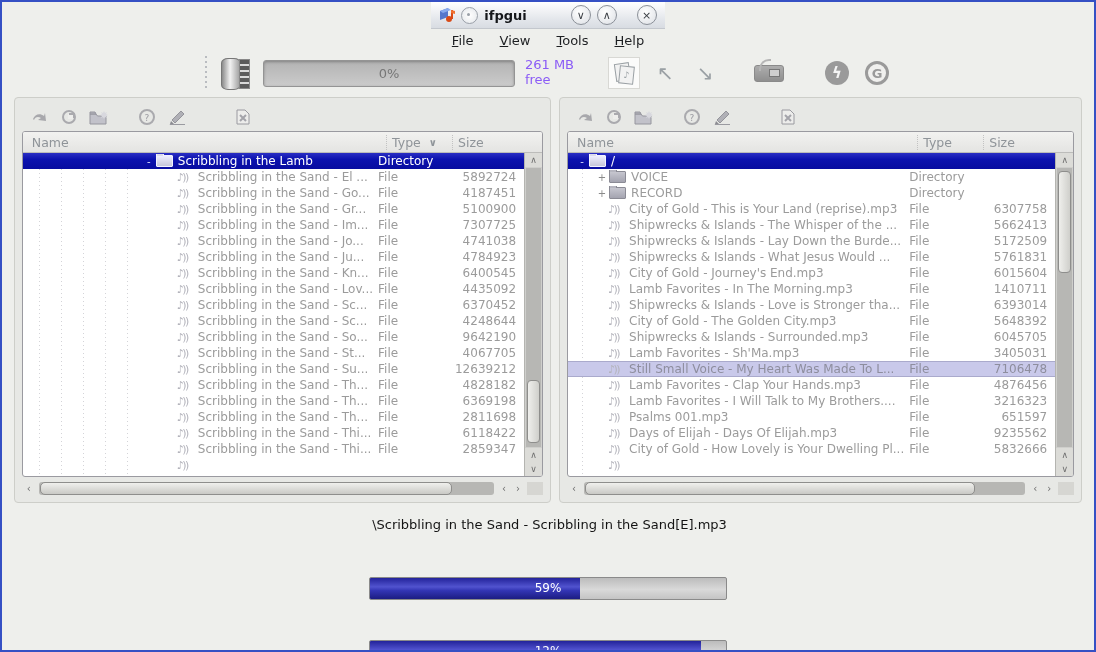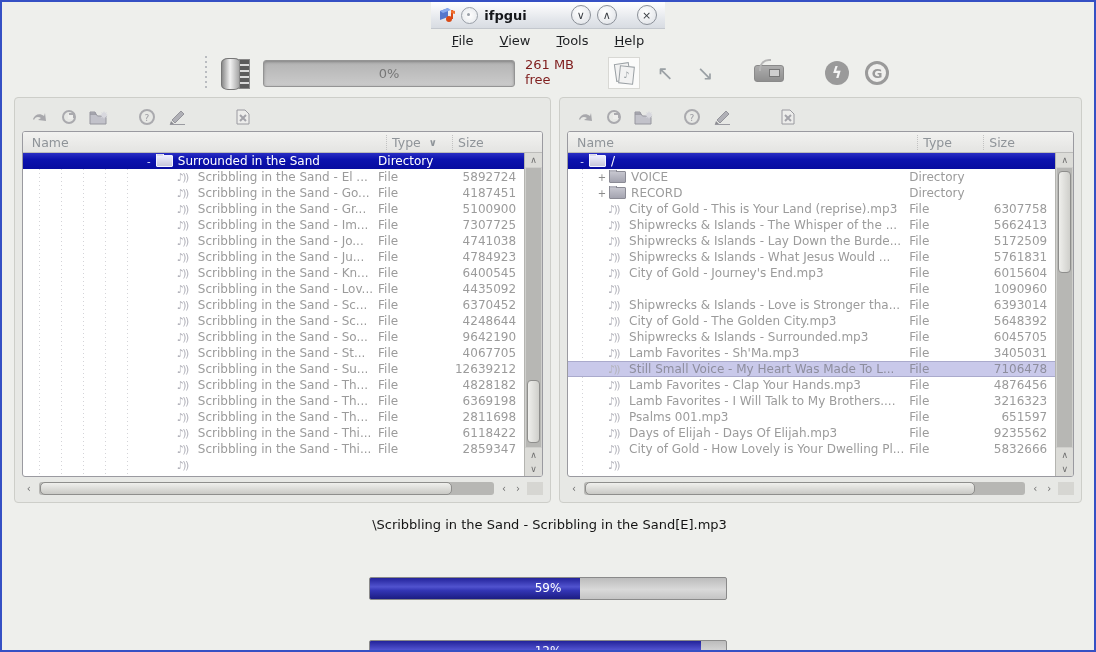--- a/index.html
+++ b/index.html
@@ -32,21 +32,21 @@
         background:repeating-linear-gradient(to bottom,#b9bcc0 0 2px,transparent 2px 5px);
         background-size:2px 100%;background-repeat:repeat-y;background-position:1px 0;}
   .battery{width:34px;height:34px;flex:none;position:relative;}
   .battery .cyl{position:absolute;left:2px;top:2px;width:18px;height:30px;border-radius:7px/5px;
         border:1px solid #777;background:linear-gradient(90deg,#8b8b8b,#f2f2f2 45%,#9d9d9d);}
   .battery .seg{position:absolute;right:3px;top:3px;width:9px;height:28px;
         background:repeating-linear-gradient(to bottom,#5b5b5b 0 4px,#d9d9d9 4px 6px);border:1px solid #888;}
   .mem-trough{width:250px;height:25px;flex:none;border:1px solid #949494;border-radius:3px;
         background:linear-gradient(#b3b3b3,#cbcbcb);box-shadow:inset 0 1px 3px rgba(0,0,0,.28);
         display:flex;align-items:center;justify-content:center;font-size:13px;color:#767676;}
-  .free-text{font-size:13px;color:#7f1d1d;line-height:1.15;flex:none;margin-right:24px;}
+  .free-text{font-size:13px;color:#8b5cf6;line-height:1.15;flex:none;margin-right:24px;}
   .t-ico{width:30px;height:30px;flex:none;display:flex;align-items:center;justify-content:center;
          color:#9aa0a4;font-size:20px;}
   .t-ico.plate{background:#fbfbfa;border:1px solid #d8d8d4;}
   .pages{position:relative;width:18px;height:20px;}
   .pages i{position:absolute;width:13px;height:16px;background:#f2f2f2;border:1px solid #9aa0a4;font-style:normal;
            font-size:9px;color:#9aa0a4;display:flex;align-items:center;justify-content:center;}
   .pages i:nth-child(1){left:0;top:0;transform:rotate(-8deg);}
   .pages i:nth-child(2){left:4px;top:3px;transform:rotate(6deg);}
   .circle-ico{width:24px;height:24px;border-radius:50%;background:#9a9a9a;color:#f4f4f4;
               display:flex;align-items:center;justify-content:center;font-size:15px;font-weight:bold;}
@@ -252,21 +252,21 @@
               <span class="sort-chev">∨</span>
             </span>
           <span class="h-size">Size</span>
         </div>
         <div class="lbody">
           <div class="rows guides-l">
               <div class="row selected">
                 <span class="c-name" style="padding-left: 120px;">
                   <span class="expander">-</span>
                   <span class="ficon"></span>
-                  <span class="ntext">Surrounded in the Sand</span>
+                  <span class="ntext">Scribbling in the Lamb</span>
                 </span>
                 <span class="c-type">Directory</span>
                 <span class="c-size"></span>
               </div>
               <div class="row">
                 <span class="c-name" style="padding-left: 142px;">
                   <span class="expander"></span>
                   <span class="micon">♪))</span>
                   <span class="ntext">Scribbling in the Sand - El ...</span>
                 </span>
@@ -582,23 +582,24 @@
                   <span class="micon">♪))</span>
                   <span class="ntext">City of Gold - Journey's End.mp3</span>
                 </span>
                 <span class="c-type">File</span>
                 <span class="c-size">6015604</span>
               </div>
               <div class="row">
                 <span class="c-name" style="padding-left: 28px;">
                   <span class="expander"></span>
                   <span class="micon">♪))</span>
-                </span>
-                <span class="c-type">File</span>
-                <span class="c-size">1090960</span>
+                  <span class="ntext">Lamb Favorites - In The Morning.mp3</span>
+                </span>
+                <span class="c-type">File</span>
+                <span class="c-size">1410711</span>
               </div>
               <div class="row">
                 <span class="c-name" style="padding-left: 28px;">
                   <span class="expander"></span>
                   <span class="micon">♪))</span>
                   <span class="ntext">Shipwrecks &amp; Islands - Love is Stronger tha...</span>
                 </span>
                 <span class="c-type">File</span>
                 <span class="c-size">6393014</span>
               </div>

